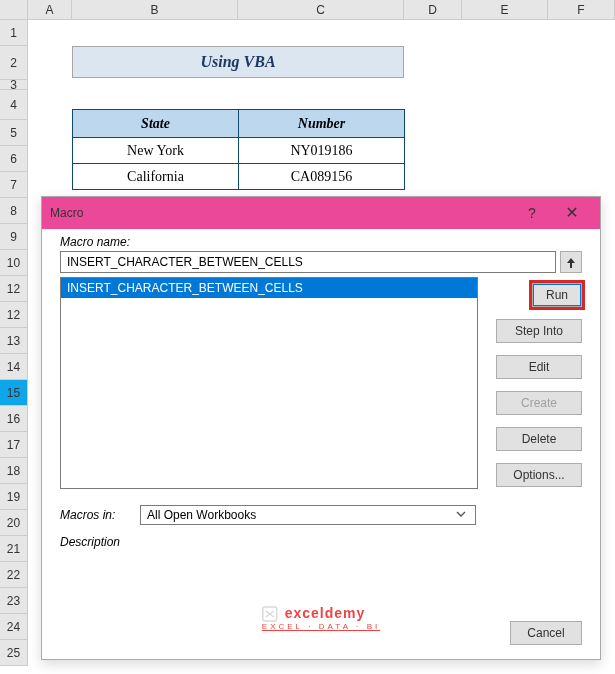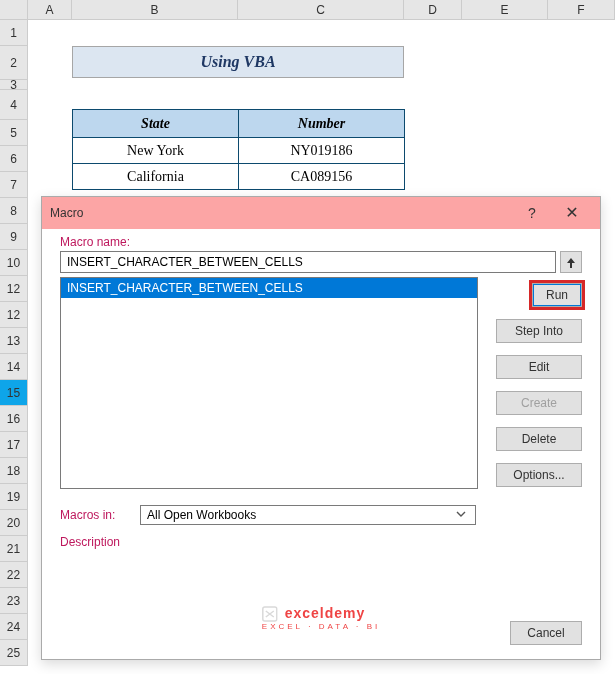--- a/index.html
+++ b/index.html
@@ -97,21 +97,21 @@
     height: 464px;
     background: #fff;
     border: 1px solid #aaa;
     box-shadow: 0 4px 12px rgba(0,0,0,0.15);
   }
   .dlg-titlebar {
     height: 32px;
     display: flex;
     align-items: center;
     padding: 0 8px;
-    background: #fca5a5;
+    background: #ec4899;
   }
   .dlg-title {
     flex: 1;
     font-size: 12px;
     color: #333;
   }
   .help-btn, .close-btn {
     width: 40px;
     height: 28px;
     text-align: center;
@@ -119,21 +119,21 @@
     cursor: pointer;
     font-size: 14px;
     color: #333;
   }
   .close-btn { font-size: 16px; }
   .dlg-body {
     padding: 6px 18px 12px 18px;
     position: relative;
     height: calc(100% - 32px);
   }
-  .label { font-size: 12px; color: #be185d; margin-bottom: 2px; }
+  .label { font-size: 12px; color: #000000; margin-bottom: 2px; font-style: italic; }
   .name-row {
     display: flex;
     gap: 4px;
     margin-bottom: 4px;
   }
   .name-input {
     flex: 1;
     height: 22px;
     border: 1px solid #7a7a7a;
     font-size: 12px;
@@ -244,20 +244,21 @@
     font-size: 14px;
     font-weight: bold;
     letter-spacing: 1px;
     text-align: left;
     pointer-events: none;
   }
   .watermark .tag {
     font-size: 8px;
     letter-spacing: 3px;
     font-weight: normal;
+    text-decoration: underline;
   }
   .watermark svg {
     vertical-align: middle;
     margin-right: 2px;
   }
 </style>
 </head>
 <body>
 
 <div class="sheet">

